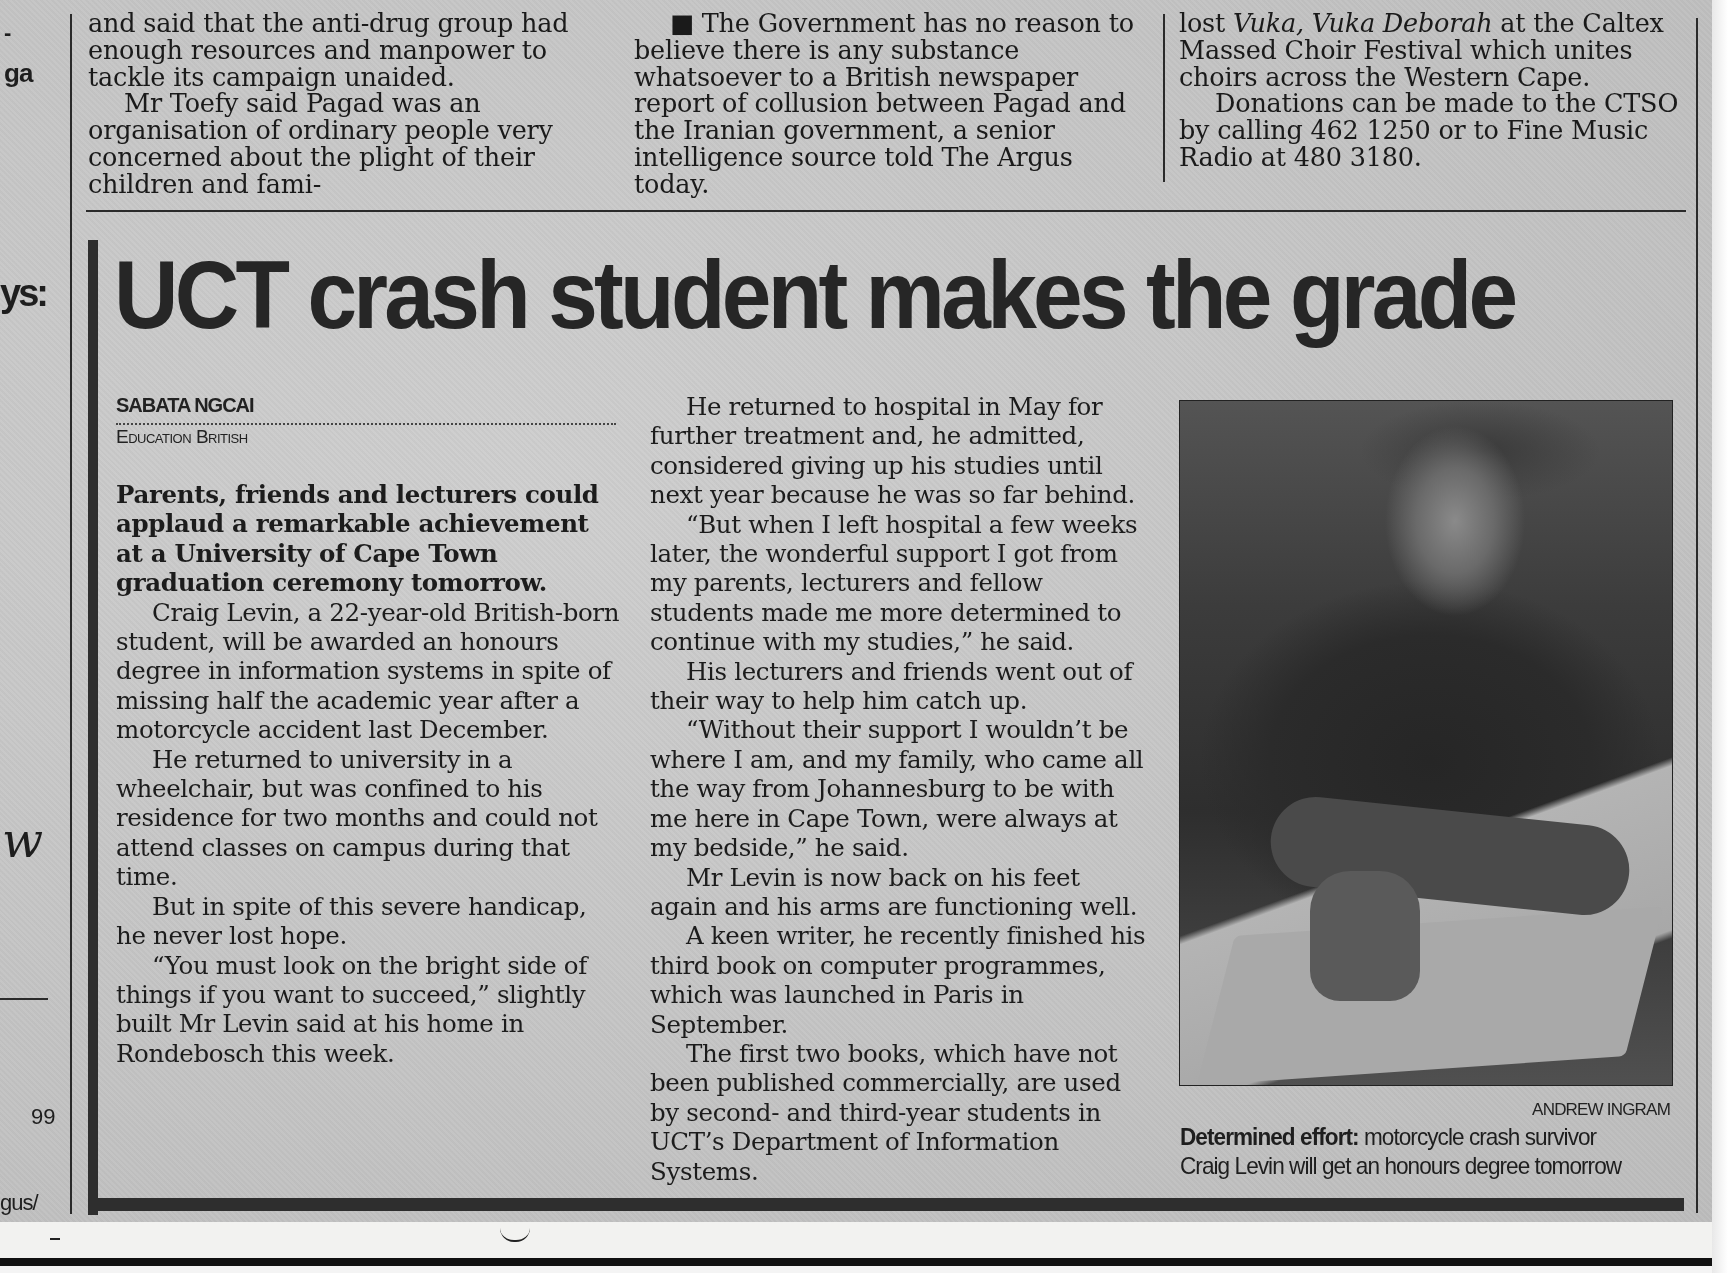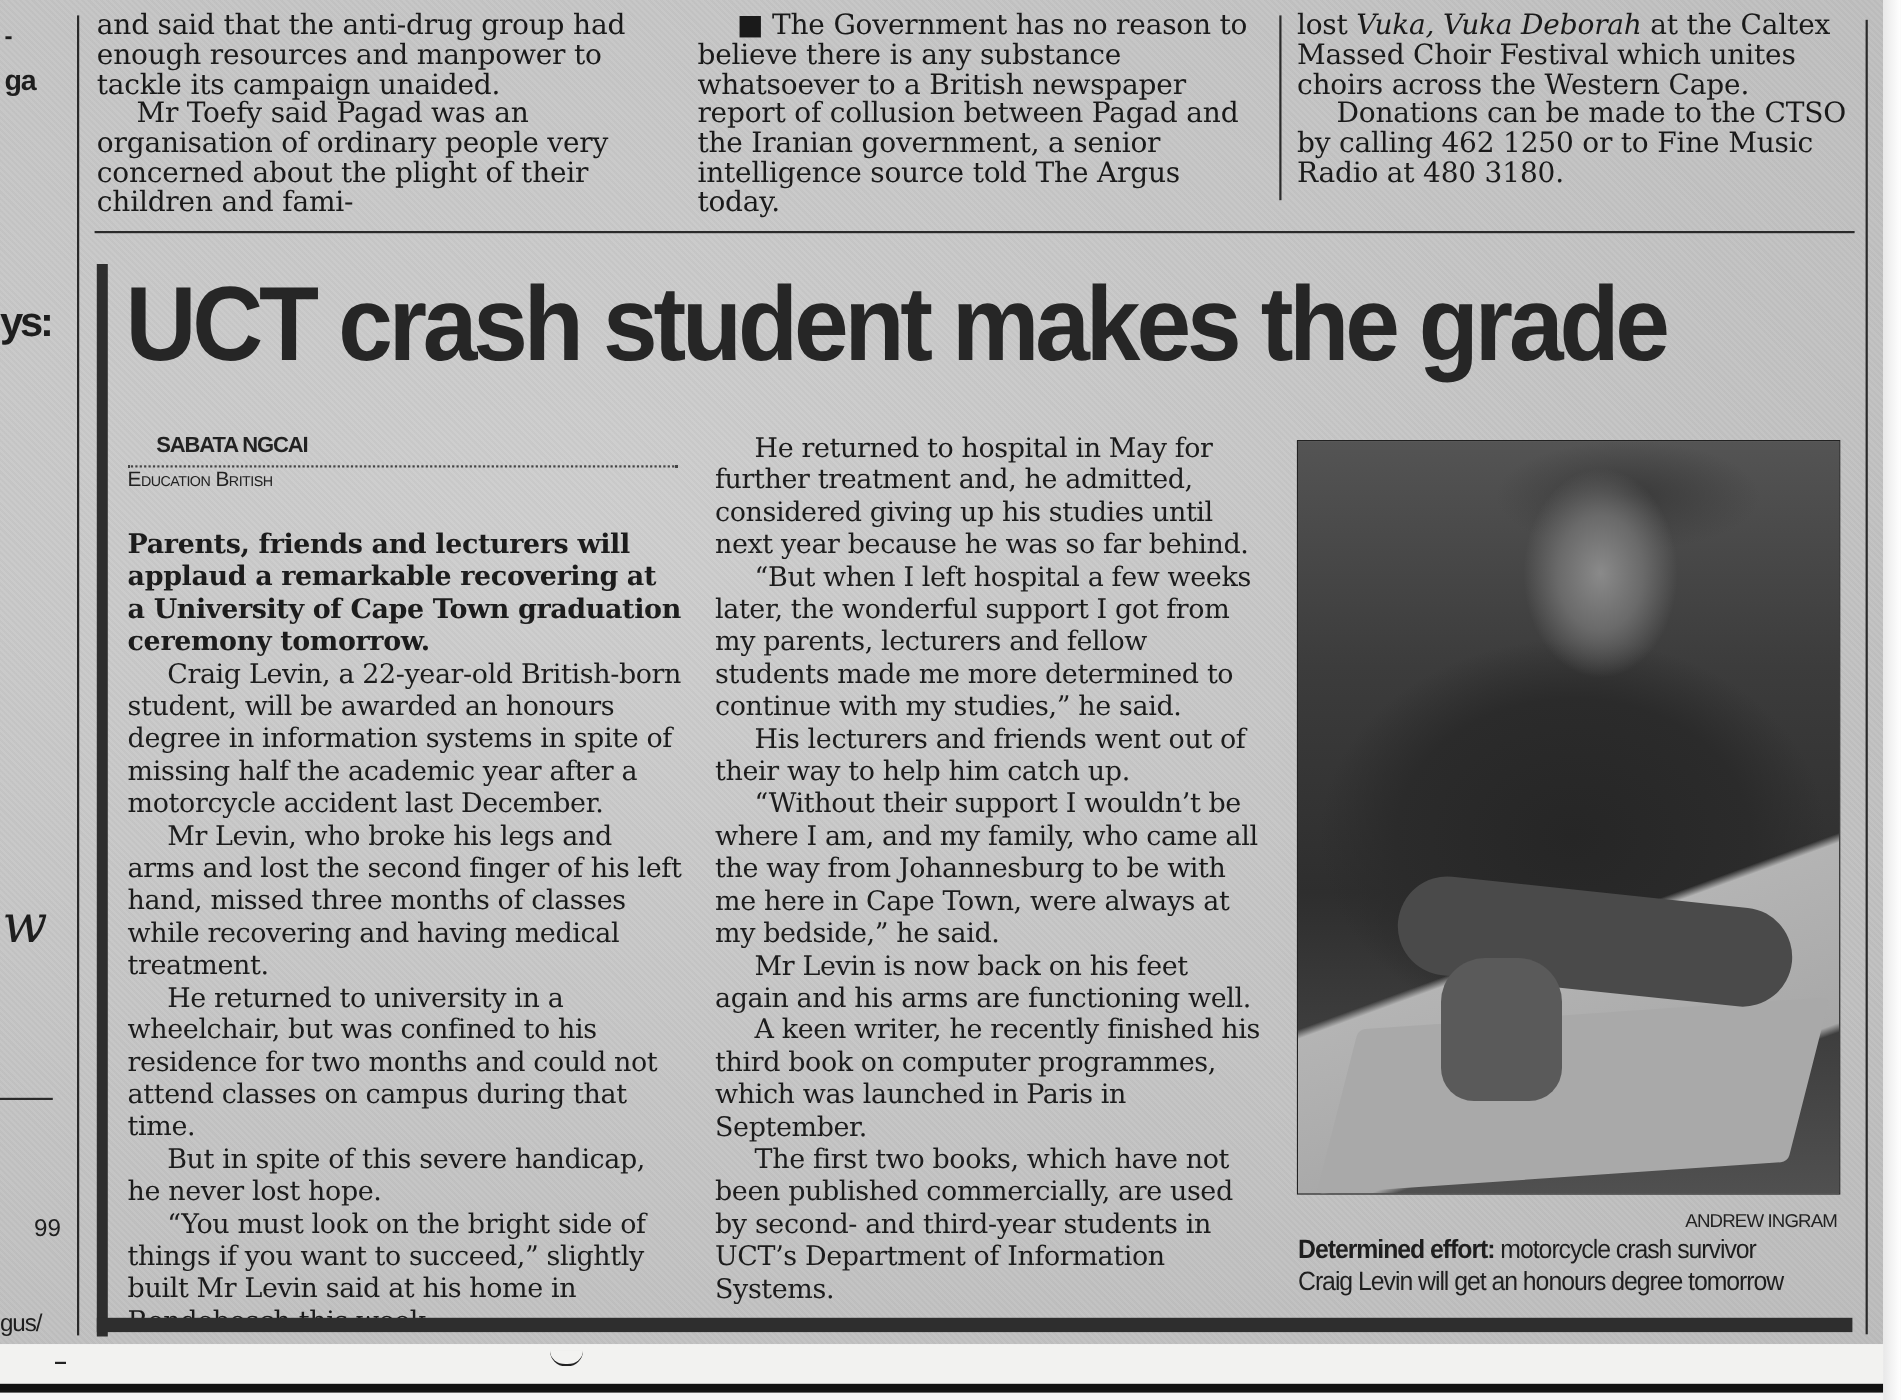--- a/index.html
+++ b/index.html
@@ -47,21 +47,21 @@
 
   .headline {
     position: absolute; left: 114px; top: 240px;
     font-family: "Liberation Sans", sans-serif; font-weight: 700;
     font-size: 96px; line-height: 110px; letter-spacing: -4px;
     color: #262626; white-space: nowrap;
     transform: scaleX(0.93); transform-origin: left top;
   }
 
   .byline { position: absolute; left: 116px; top: 394px; width: 500px; font-family: "Liberation Sans", sans-serif; }
-  .byline-name { font-weight: 700; font-size: 20px; letter-spacing: -1px; color: #222; margin-left: 26px; }
+  .byline-name { font-weight: 700; font-size: 20px; letter-spacing: -1px; color: #222; }
   .byline-rule { position: absolute; left: 116px; top: 423px; width: 500px; border-top: 2px dotted #444; }
   .byline-role { position: absolute; left: 116px; top: 426px; font-family: "Liberation Sans", sans-serif; font-size: 19px; letter-spacing: -0.5px; color: #222; font-variant: small-caps; }
 
   .bodycol {
     position: absolute;
     font-size: 24.5px; line-height: 29.4px; letter-spacing: -0.35px;
     color: #1c1c1c;
   }
   .bodycol p { margin: 0; }
   .intro { font-weight: 700; }
@@ -134,23 +134,22 @@
   <div class="art-left-bar"></div>
   <div class="headline">UCT crash student makes the grade</div>
 
   <div class="byline">
     <div class="byline-name">SABATA NGCAI</div>
   </div>
   <div class="byline-rule"></div>
   <div class="byline-role">Education British</div>
 
   <div class="bodycol" style="left:116px;top:480px;width:504px;">
-    <p class="intro">Parents, friends and lecturers will applaud a remarkable recovering at a University of Cape Town graduation ceremony tomorrow.</p>
+    <p class="intro">Parents, friends and lecturers could applaud a remarkable achievement at a University of Cape Town graduation ceremony tomorrow.</p>
     <p class="indent">Craig Levin, a 22-year-old British-born student, will be awarded an honours degree in information systems in spite of missing half the academic year after a motorcycle accident last December.</p>
-    <p class="indent">Mr Levin, who broke his legs and arms and lost the second finger of his left hand, missed three months of classes while recovering and having medical treatment.</p>
     <p class="indent">He returned to university in a wheelchair, but was confined to his residence for two months and could not attend classes on campus during that time.</p>
     <p class="indent">But in spite of this severe handicap, he never lost hope.</p>
     <p class="indent">“You must look on the bright side of things if you want to succeed,” slightly built Mr Levin said at his home in Rondebosch this week.</p>
   </div>
 
   <div class="bodycol" style="left:650px;top:392px;width:500px;">
     <p class="indent">He returned to hospital in May for further treatment and, he admitted, considered giving up his studies until next year because he was so far behind.</p>
     <p class="indent">“But when I left hospital a few weeks later, the wonderful support I got from my parents, lecturers and fellow students made me more determined to continue with my studies,” he said.</p>
     <p class="indent">His lecturers and friends went out of their way to help him catch up.</p>
     <p class="indent">“Without their support I wouldn’t be where I am, and my family, who came all the way from Johannesburg to be with me here in Cape Town, were always at my bedside,” he said.</p>

